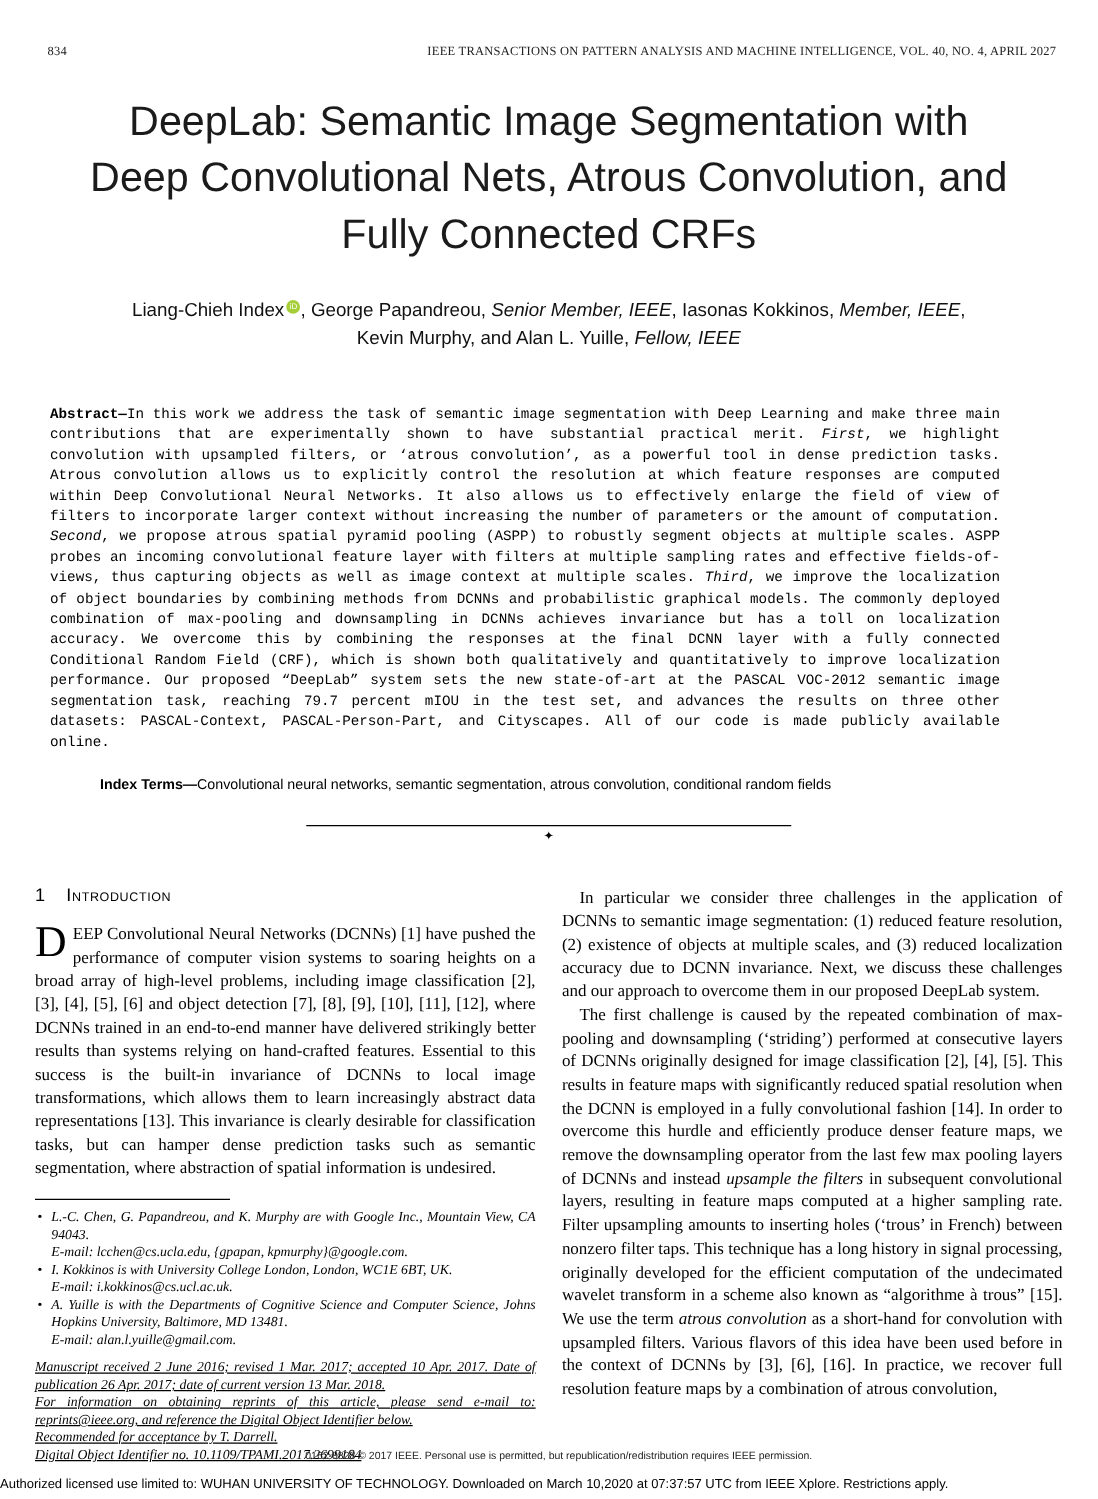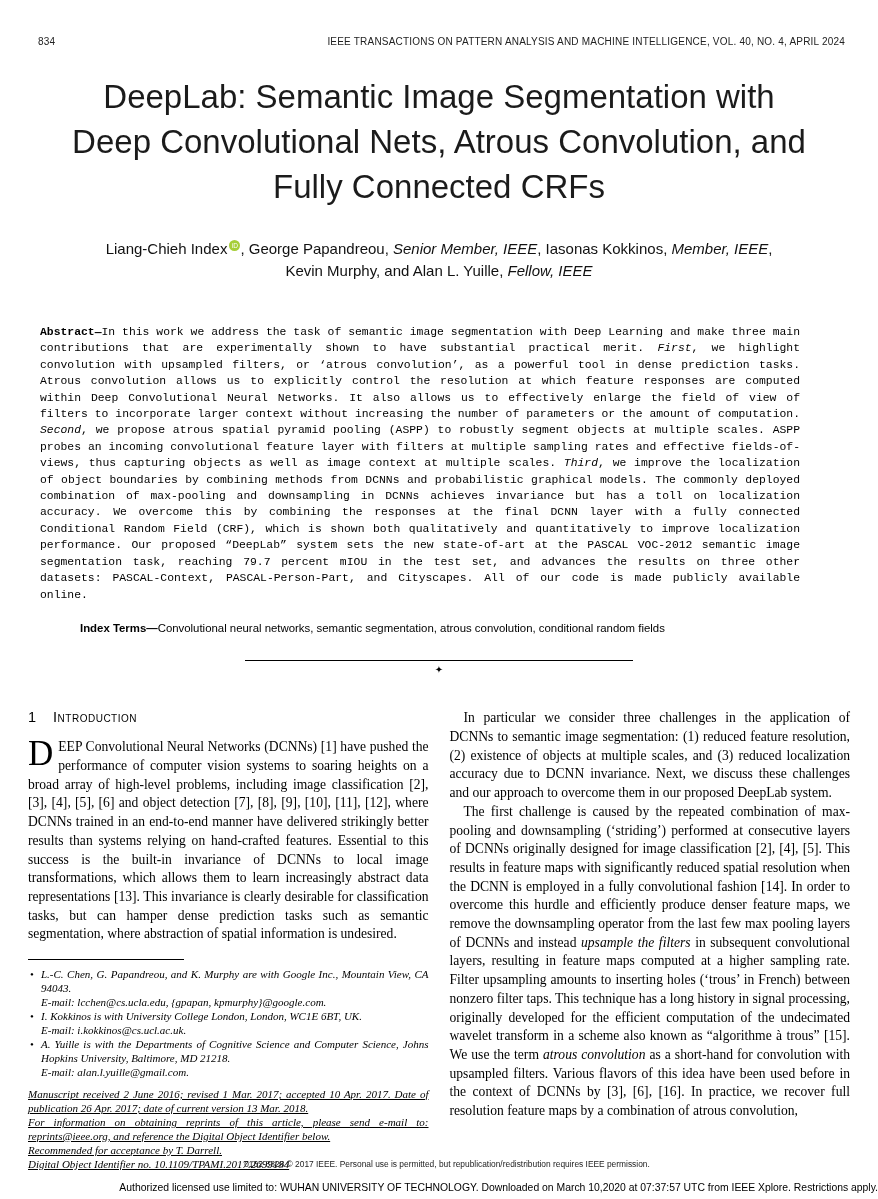--- a/index.html
+++ b/index.html
@@ -9,21 +9,21 @@
     margin:0 auto;
     background:#ffffff;
     overflow:hidden;
     color:#111;
     font-family:"Liberation Serif", serif;
   }
   
   .hdr {
     position:absolute; top:36px; left:38px; right:33px;
     display:flex; justify-content:space-between; align-items:center;
-    font-family:Liberation Sans, sans-serif;
+    font-family:Liberation Serif, serif;
     font-size:10px; color:#222; letter-spacing:0.2px;
   }
   
   .content { padding-top:74px; }
   .title {
     text-align:center;
     font-family:"Liberation Sans", sans-serif;
     font-size:33px; line-height:45px; font-weight:400;
     color:#1b1b1b;
     padding:0 65px;
@@ -89,33 +89,33 @@
   .fn-note { margin:0;text-decoration:underline; }
   
   .footer {
     position:absolute; bottom:30px; left:0; right:0;
     text-align:center;
     font-family:"Liberation Sans", sans-serif;
     font-size:8.4px; line-height:10.5px; color:#222;padding-left:16px;
   }
   .authz {
     position:absolute; bottom:6px; left:0; right:0;
-    text-align:right;
+    text-align:left;
     font-family:"Liberation Sans", sans-serif;
     font-size:10.4px; color:#000;
   }
 </style>
 </head>
 <body>
 
 <div class="page">
 
   <div class="hdr">
     <span>834</span>
-    <span>IEEE TRANSACTIONS ON PATTERN ANALYSIS AND MACHINE INTELLIGENCE, VOL. 40, NO. 4, APRIL 2024</span>
+    <span>IEEE TRANSACTIONS ON PATTERN ANALYSIS AND MACHINE INTELLIGENCE, VOL. 40, NO. 4, APRIL 2027</span>
   </div>
 
   <div class="content">
 
     <div class="title">DeepLab: Semantic Image Segmentation with Deep Convolutional Nets, Atrous Convolution, and Fully Connected CRFs</div>
 
     <div class="authors">
       <div>
         <span>Liang-Chieh Index</span><span class="orcid">iD</span><span><span>, George Papandreou, </span><span style="font-style: italic;">Senior Member, IEEE</span><span>, Iasonas Kokkinos, </span><span style="font-style: italic;">Member, IEEE</span><span>,</span></span>
       </div>
@@ -139,21 +139,21 @@
         </div>
         <p class="body-p"><span class="dropcap">D</span><span>EEP Convolutional Neural Networks (DCNNs) [1] have pushed the performance of computer vision systems to soaring heights on a broad array of high-level problems, including image classification [2], [3], [4], [5], [6] and object detection [7], [8], [9], [10], [11], [12], where DCNNs trained in an end-to-end manner have delivered strikingly better results than systems relying on hand-crafted features. Essential to this success is the built-in invariance of DCNNs to local image transformations, which allows them to learn increasingly abstract data representations [13]. This invariance is clearly desirable for classification tasks, but can hamper dense prediction tasks such as semantic segmentation, where abstraction of spatial information is undesired.</span></p>
 
         <div class="fn-area">
           <div class="fn-rule"></div>
           <ul class="fn-list">
             <li class="fn-item">L.-C. Chen, G. Papandreou, and K. Murphy are with Google Inc., Mountain View, CA 94043.
 E-mail: lcchen@cs.ucla.edu, {gpapan, kpmurphy}@google.com.</li>
             <li class="fn-item">I. Kokkinos is with University College London, London, WC1E 6BT, UK.
 E-mail: i.kokkinos@cs.ucl.ac.uk.</li>
-            <li class="fn-item">A. Yuille is with the Departments of Cognitive Science and Computer Science, Johns Hopkins University, Baltimore, MD 21218.
+            <li class="fn-item">A. Yuille is with the Departments of Cognitive Science and Computer Science, Johns Hopkins University, Baltimore, MD 13481.
 E-mail: alan.l.yuille@gmail.com.</li>
           </ul>
           <div class="fn-notes">
             <p class="fn-note">Manuscript received 2 June 2016; revised 1 Mar. 2017; accepted 10 Apr. 2017. Date of publication 26 Apr. 2017; date of current version 13 Mar. 2018.</p>
             <p class="fn-note">For information on obtaining reprints of this article, please send e-mail to: reprints@ieee.org, and reference the Digital Object Identifier below.</p>
             <p class="fn-note">Recommended for acceptance by T. Darrell.</p>
             <p class="fn-note">Digital Object Identifier no. 10.1109/TPAMI.2017.2699184</p>
           </div>
         </div>
       </div>

